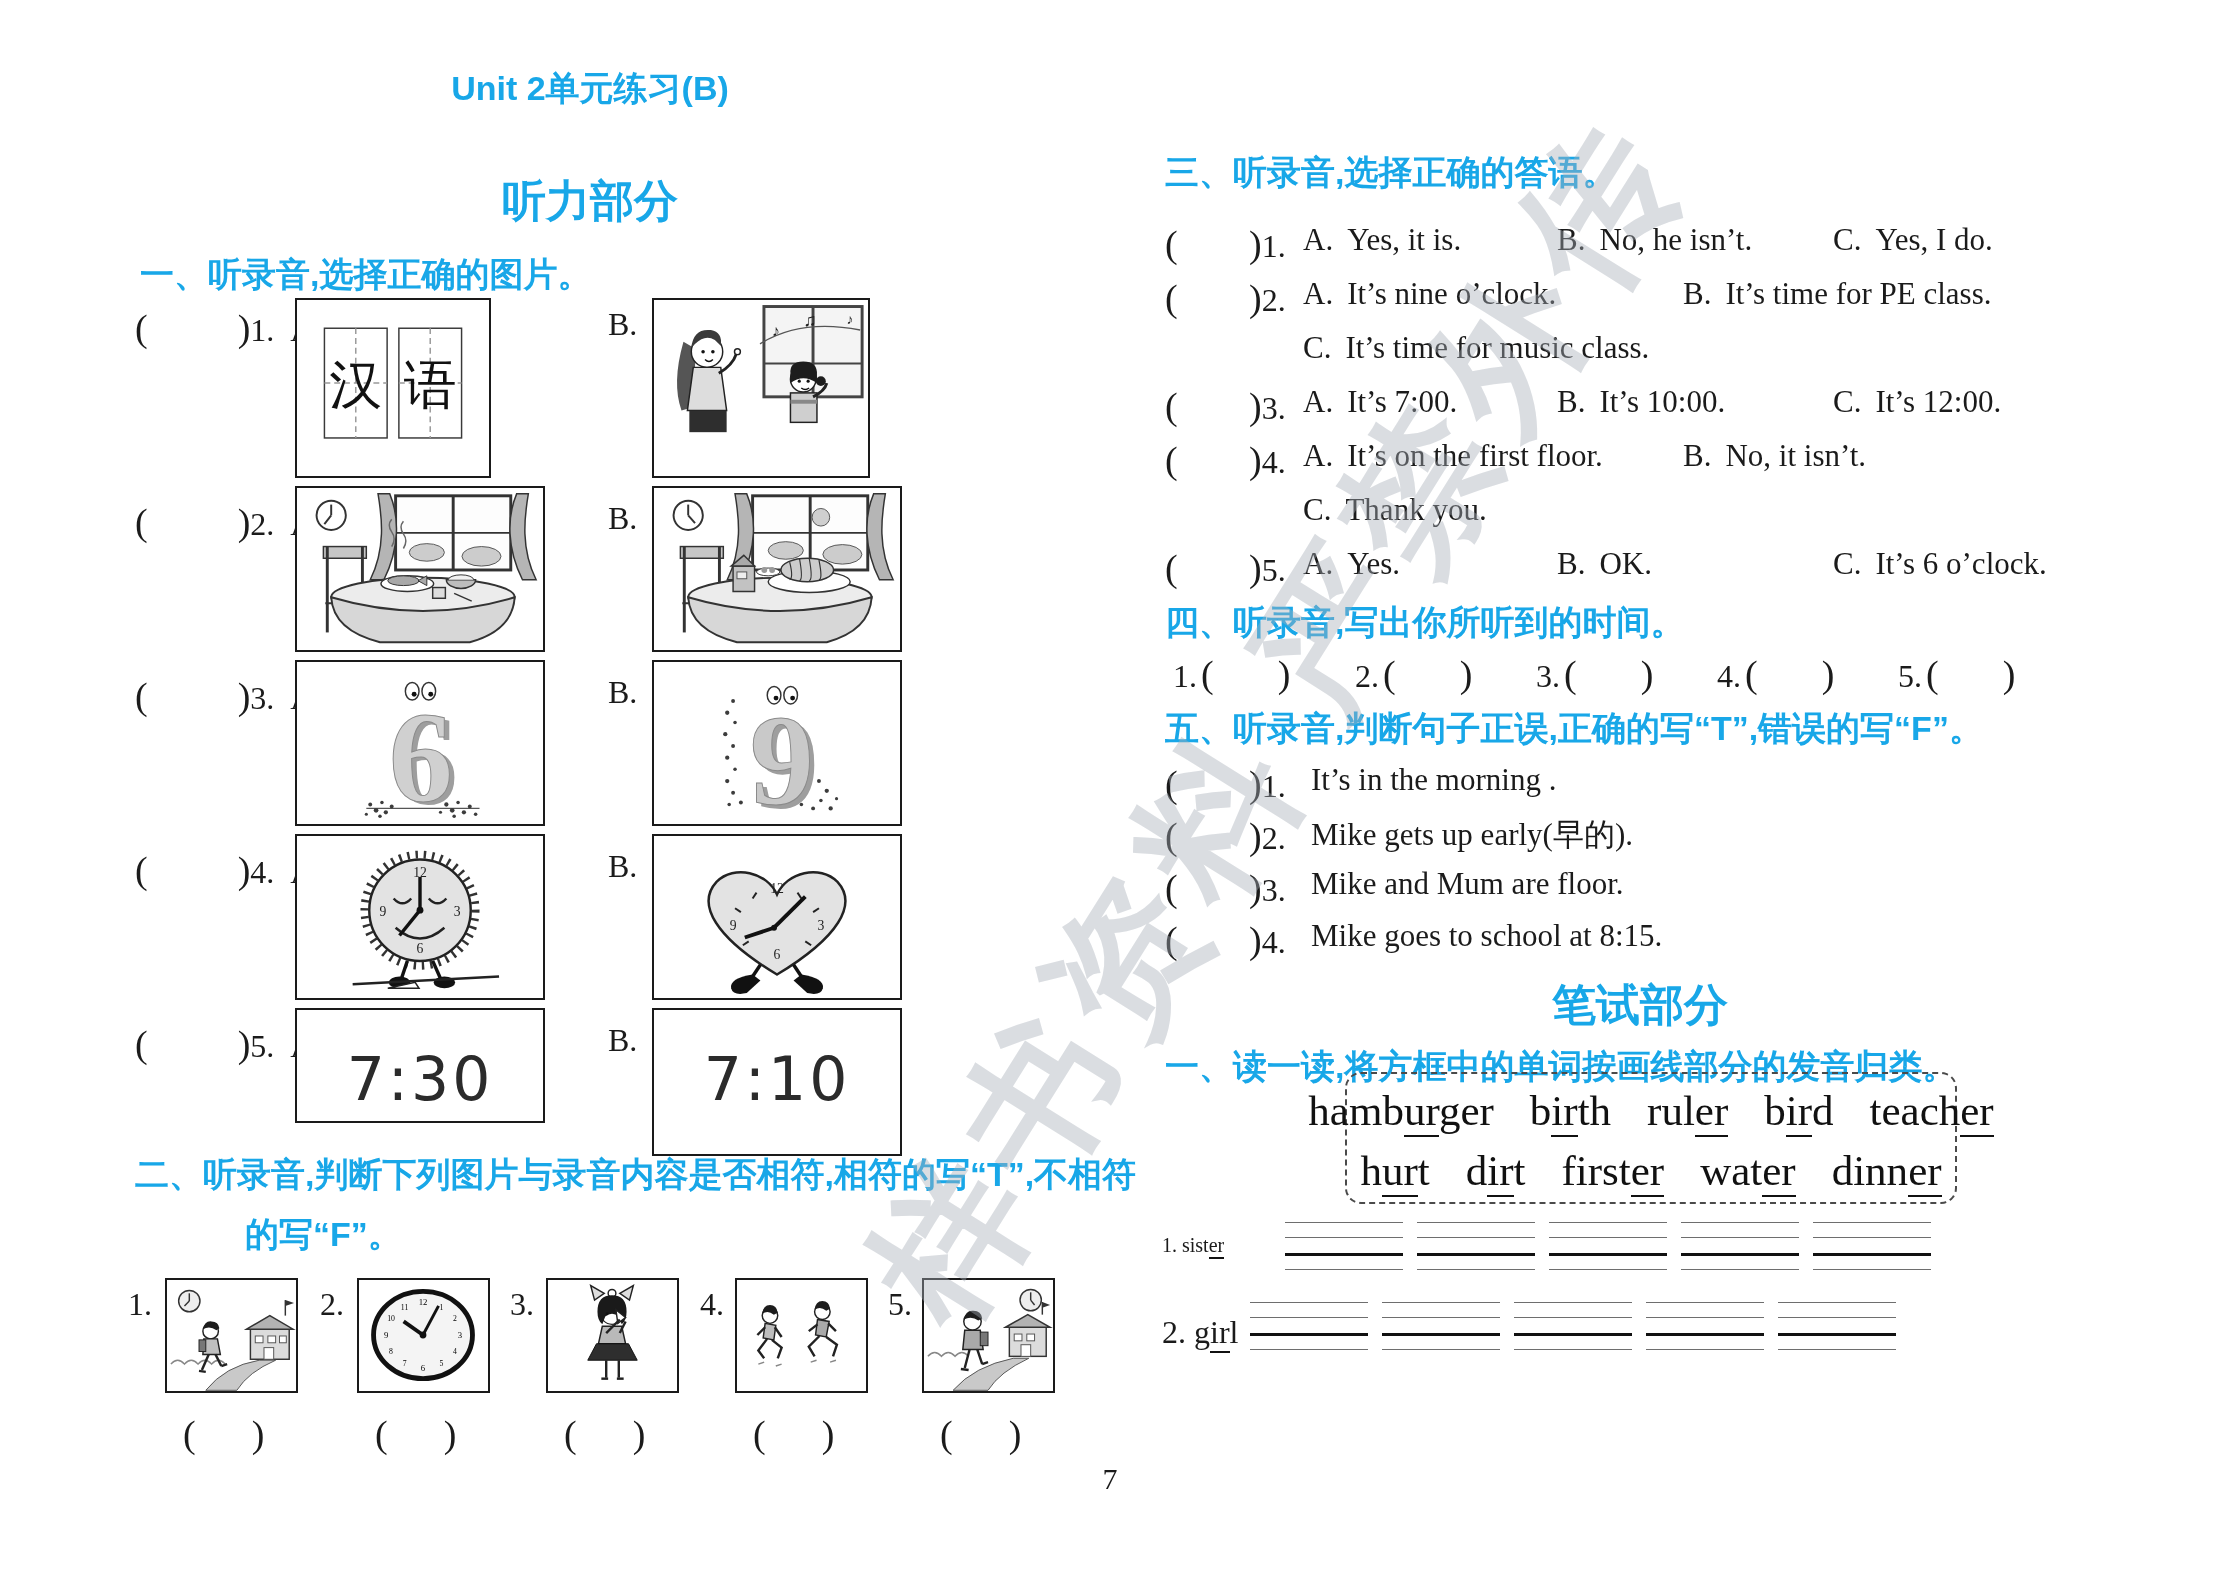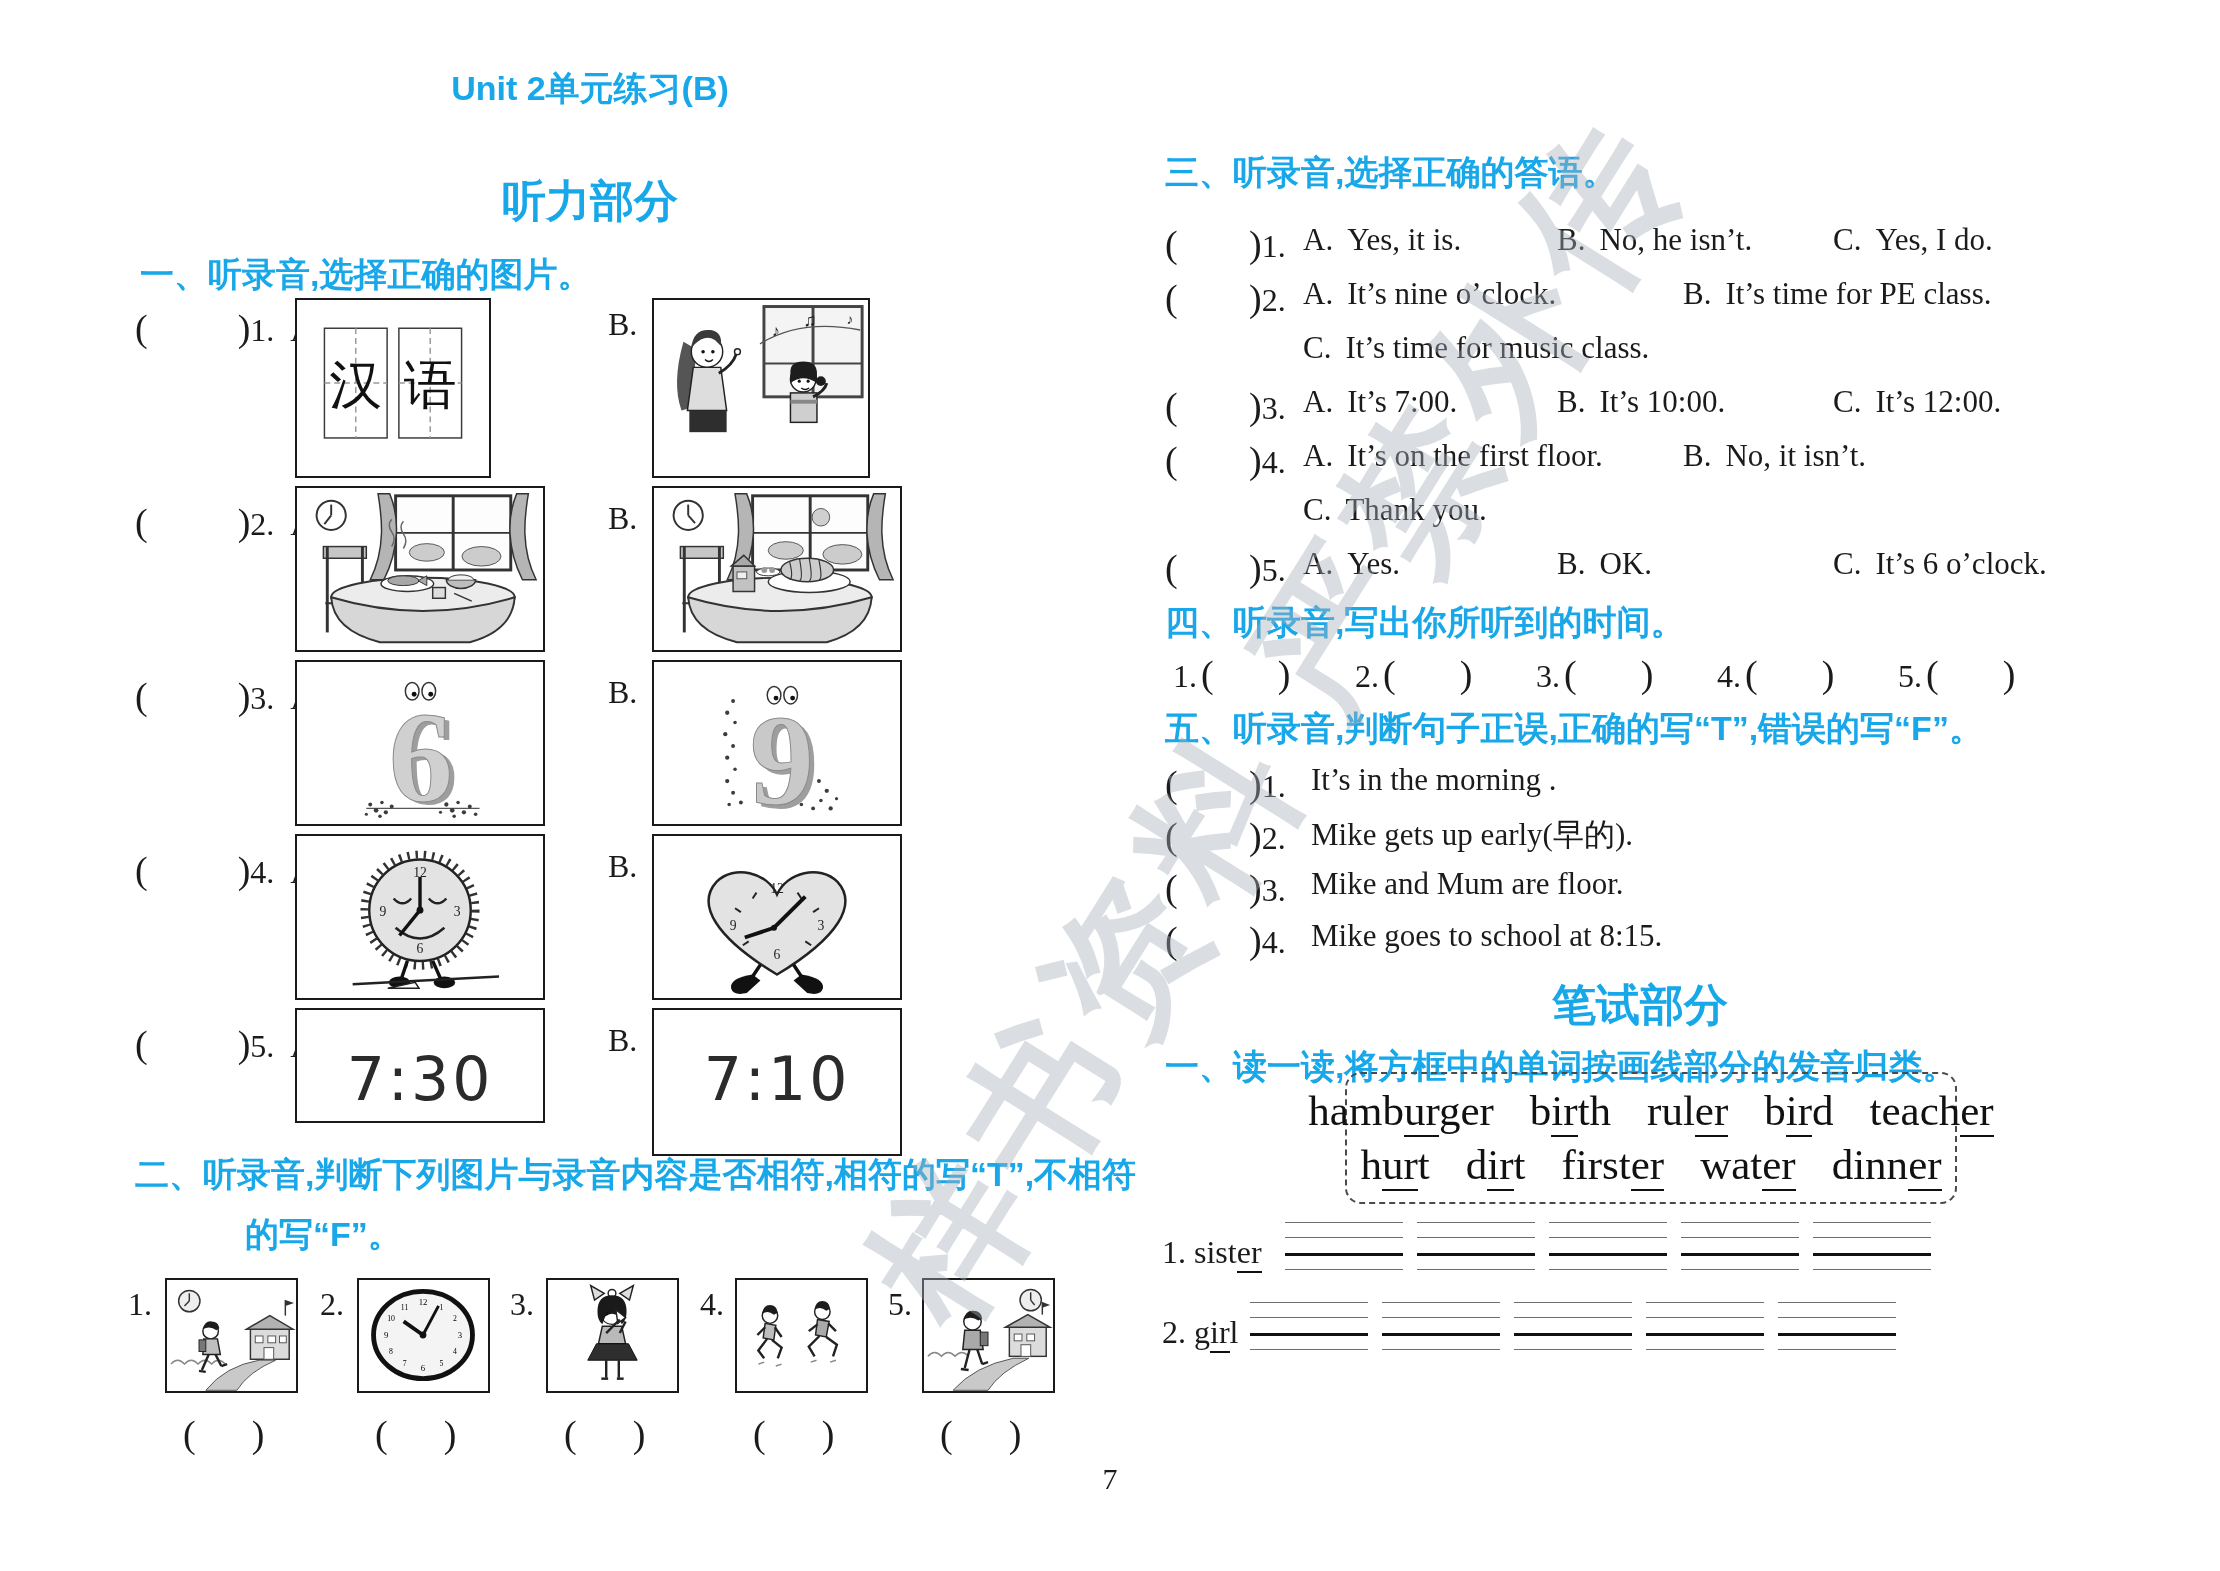--- a/index.html
+++ b/index.html
@@ -497,30 +497,30 @@
   <div class="abs hdr" style="left:1165px;top:1044px;">一、读一读,将方框中的单词按画线部分的发音归类。</div>
 
   <div class="wbox">
     <div class="wrow" style="top:12px;">
       <span><span>hamb</span><span class="ul">ur</span><span>ger</span></span>
       <span><span>b</span><span class="ul">ir</span><span>th</span></span>
       <span><span>rul</span><span class="ul">er</span><span></span></span>
       <span><span>b</span><span class="ul">ir</span><span>d</span></span>
       <span><span>teach</span><span class="ul">er</span><span></span></span>
     </div>
-    <div class="wrow" style="top:66px;align-items:center;">
+    <div class="wrow" style="top:72px;align-items:center;">
       <span><span>h</span><span class="ul">ur</span><span>t</span></span>
       <span><span>d</span><span class="ul">ir</span><span>t</span></span>
       <span><span>first</span><span class="ul">er</span><span></span></span>
       <span><span>wat</span><span class="ul">er</span><span></span></span>
       <span><span>dinn</span><span class="ul">er</span><span></span></span>
     </div>
   </div>
 
-  <div class="abs eng" style="left:1162px;top:1234px;font-size:32px;">
+  <div class="abs eng" style="left:1162px;top:1234px;font-size:20px;">
     <span>1.</span>&nbsp;<span>sist</span><span class="ul">er</span><span></span>
   </div>
   <div class="wl4" style="left:1285px;top:1222px;">
       <i style="top:0"></i>
       <i style="top:15px"></i>
       <i class="b" style="top:31px"></i>
       <i style="top:47px"></i>
     </div>
   <div class="wl4" style="left:1417px;top:1222px;">
       <i style="top:0"></i>

